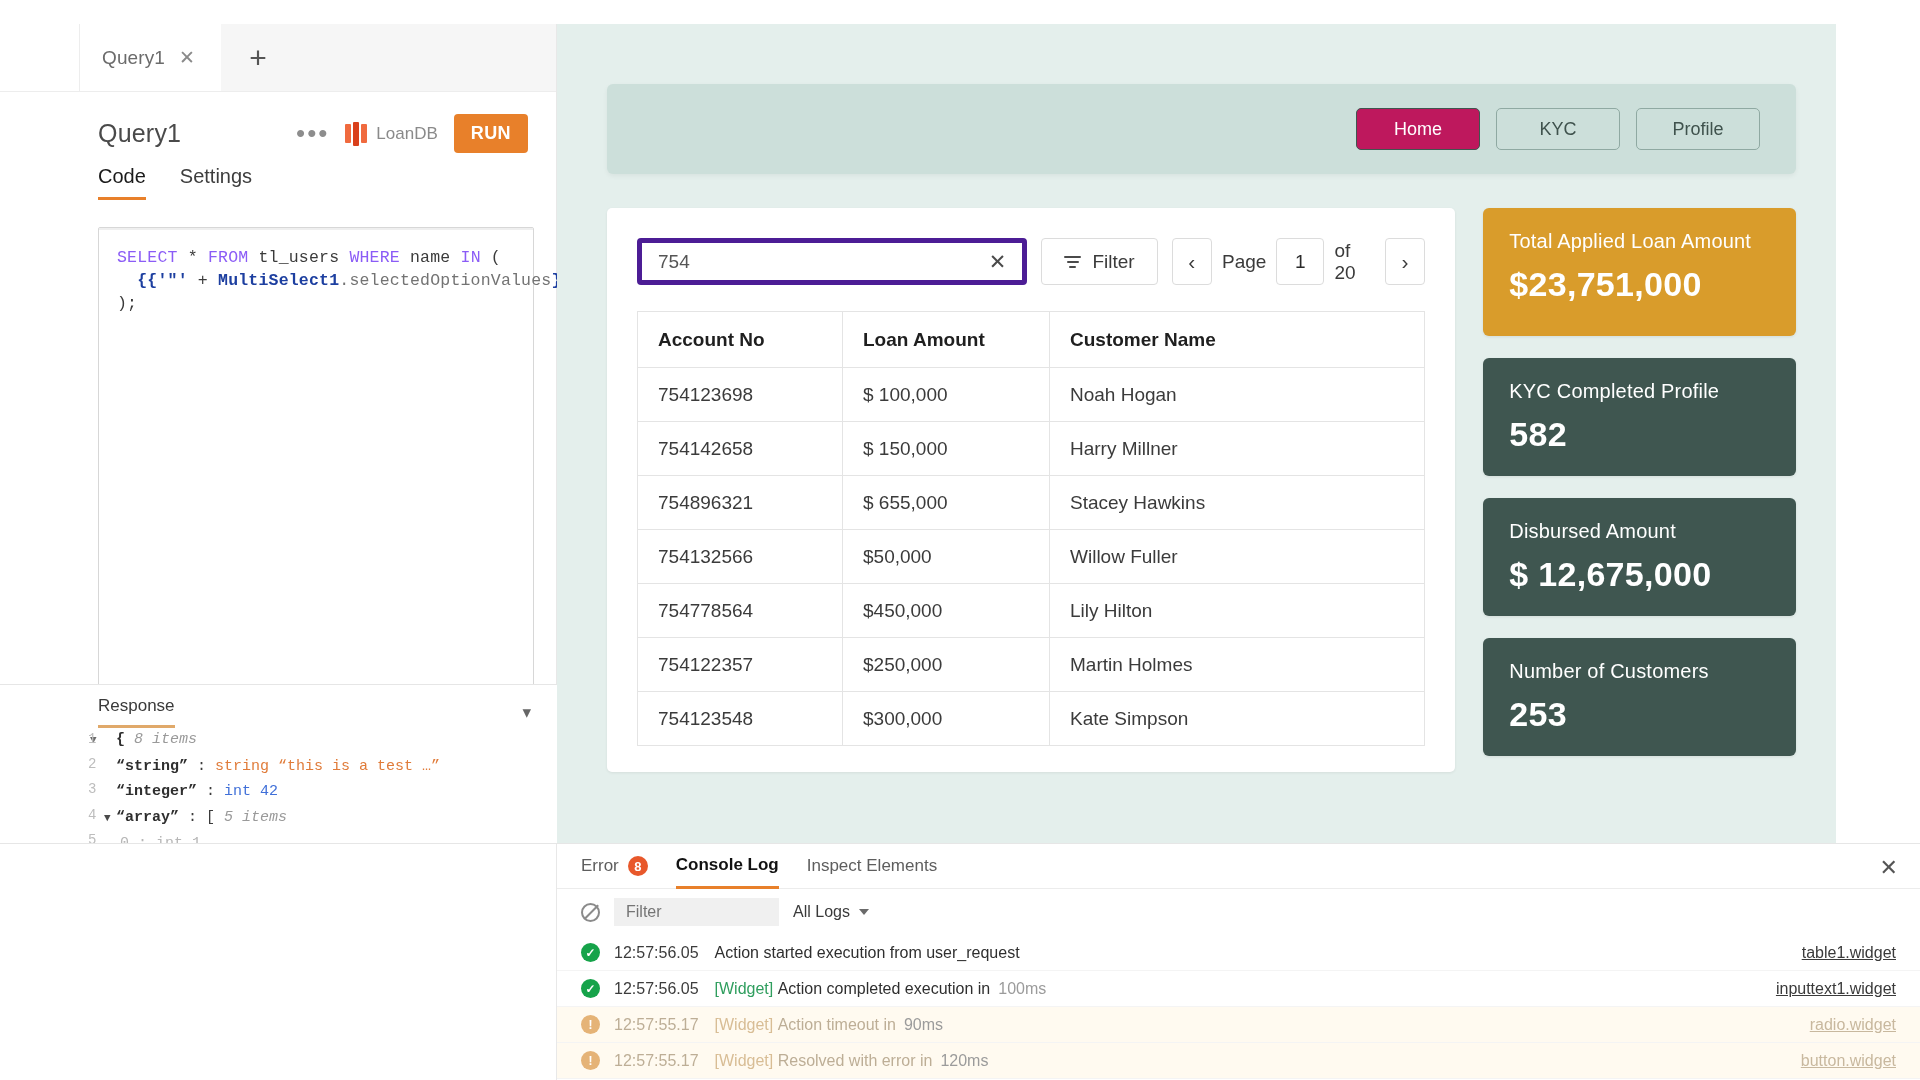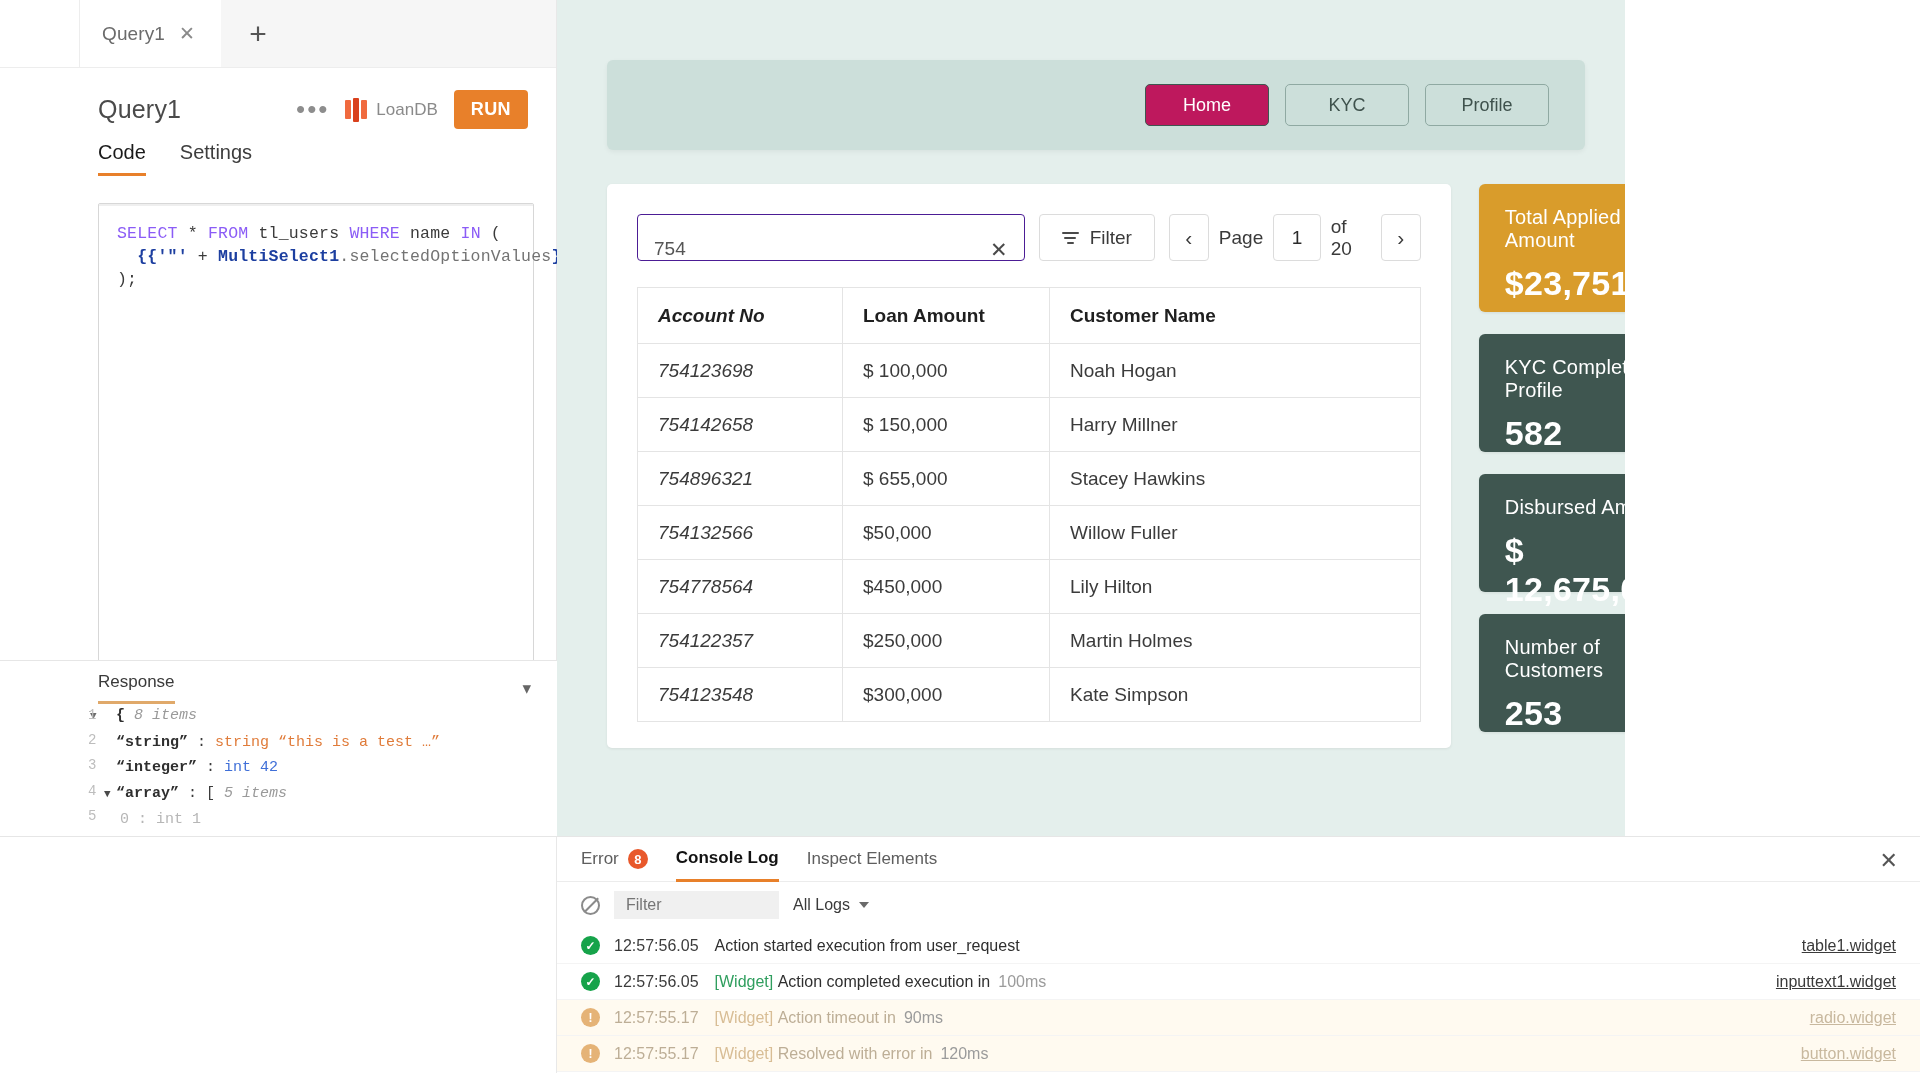--- a/index.html
+++ b/index.html
@@ -5,21 +5,21 @@
   * { box-sizing: border-box; margin: 0; padding: 0; }
   html, body {
     width: 1920px; height: 1080px;
     font-family: "Liberation Sans", sans-serif;
     background: #ffffff;
     overflow: hidden;
   }
   #root { position: relative; width: 1920px; height: 1080px; display: flex; flex-direction: column; }
 
   
-  .top-row { display: flex; height: 843px; width: 1625px; }
+  .top-row { display: flex; height: 843px; width: 1836px; margin-top: 24px; }
 
   
   .editor-pane {
     width: 557px; height: 843px;
     background: #ffffff;
     border-right: 1px solid #e8e8e8;
     display: flex; flex-direction: column;
     position: relative;
   }
   .tabbar {
@@ -148,22 +148,22 @@
 
   .content-row { display: flex; gap: 28px; margin-top: 34px; }
 
   .table-card {
     width: 912px; background: #fff; border-radius: 5px;
     padding: 30px 30px 26px 30px;
     box-shadow: 0 1px 3px rgba(0,0,0,.07);
   }
   .tbl-toolbar { display: flex; align-items: center; gap: 14px; }
   .search-box {
-    width: 400px; height: 47px; border: 1px solid #4c1d95; border-radius: 4px;
-    display: flex; align-items: flex-end; padding: 0 16px; background: #fff;
+    width: 400px; height: 47px; border: 5px solid #4c1d95; border-radius: 4px;
+    display: flex; align-items: center; padding: 0 16px; background: #fff;
   }
   .search-box input {
     border: 0; outline: 0; flex: 1; font-size: 19px; color: #555;
     font-family: "Liberation Sans", sans-serif; background: transparent;
   }
   .clear-x { font-size: 21px; color: #4a4a4a; cursor: pointer; line-height: 1; }
   .filter-btn {
     height: 47px; border: 1px solid #dcdcdc; border-radius: 4px;
     display: flex; align-items: center; gap: 11px; padding: 0 22px;
     font-size: 19px; color: #3a3a3a; cursor: pointer; background:#fff;
@@ -186,38 +186,38 @@
     font-size: 19px; color: #2a2a2a; background:#fff;
   }
 
   table.data { width: 100%; border-collapse: collapse; margin-top: 26px; }
   table.data th, table.data td {
     border: 1px solid #e4e4e4; text-align: left;
     padding: 14px 20px; font-size: 19px; color: #2c2c2c;
   }
   table.data th { font-weight: 700; height: 56px; color: #1f1f1f; }
   table.data td { height: 54px; color: #3b3b3b; }
-  table.data td:first-child, table.data th:first-child { width: 205px; font-style: italic; }
+  table.data td:first-child, table.data th:first-child { width: 205px; }
   table.data td:nth-child(2), table.data th:nth-child(2) { width: 207px; }
 
   .kpi-col { display: flex; flex-direction: column; gap: 22px; width: 338px; }
   .kpi {
     border-radius: 6px; padding: 22px 26px 24px 26px;
     color: #fff; box-shadow: 0 1px 3px rgba(0,0,0,.08);
   }
   .kpi .kpi-label { font-size: 20px; font-weight: 400; letter-spacing: .2px; }
   .kpi .kpi-value { font-size: 34px; font-weight: 700; margin-top: 12px; letter-spacing: .3px; }
   .kpi.gold { background: #d99c2b; height: 128px; }
   .kpi.dark { background: #3f5650; height: 118px; }
 
   
   .debug-bar {
     height: 237px; width: 1920px; background: #fff;
     border-top: 1px solid #e6e6e6; display: flex;
-    position: absolute; left: 0; bottom: 7px;
+    position: absolute; left: 0; bottom: 0;
   }
   .debug-left { width: 557px; border-right: 1px solid #e8e8e8; }
   .debug-right { flex: 1; display: flex; flex-direction: column; position: relative; }
   .dbg-tabs {
     height: 45px; display: flex; align-items: center; gap: 28px;
     padding: 0 0 0 24px; border-bottom: 1px solid #ececec;
   }
   .dbg-tab { font-size: 17px; color: #5e5e5e; height: 45px; display: flex; align-items: center; gap: 9px; cursor: pointer; }
   .dbg-tab.active { color: #121212; font-weight: 700; border-bottom: 3px solid #e8802a; }
   .err-badge {

